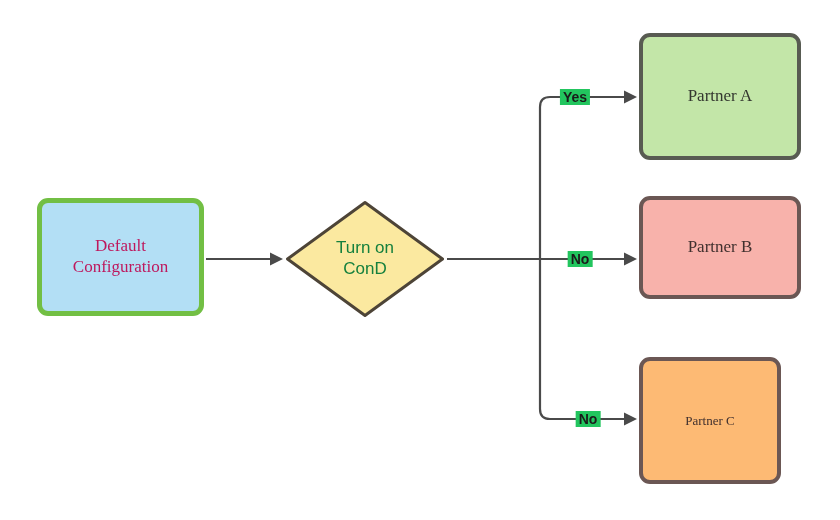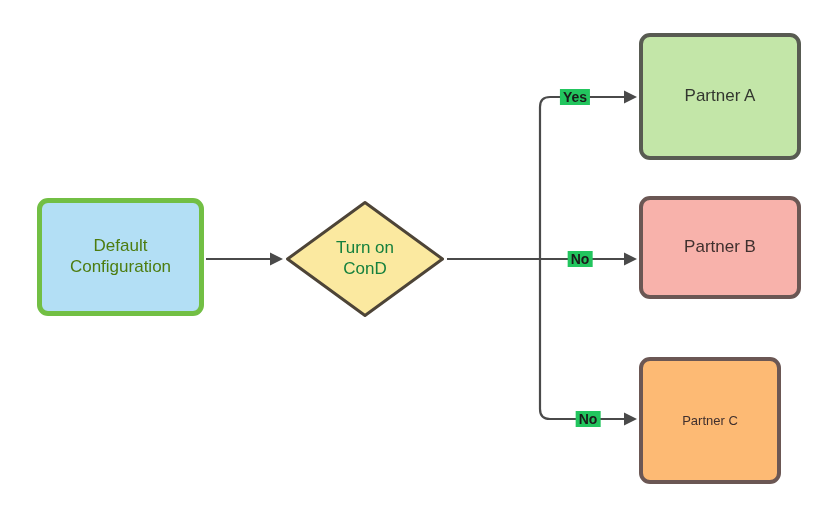--- a/index.html
+++ b/index.html
@@ -26,20 +26,21 @@
     height: 520px;
   }
   .node {
     position: absolute;
     box-sizing: border-box;
     display: flex;
     align-items: center;
     justify-content: center;
     text-align: center;
     line-height: 1.22;
+    font-family: Liberation Serif, serif;
   }
   .node.rect {
     border-style: solid;
     border-radius: 11px;
   }
   .node-label {
     display: block;
     white-space: pre-line;
     padding: 0 6px;
   }
@@ -83,21 +84,21 @@
       <path d="M 283 259 L 270 252.5 L 270 265.5 Z" fill="#4a4a4a"></path>
       <path d="M 447 259 L 540 259" fill="none" stroke="#4a4a4a" stroke-width="2.2" stroke-linecap="butt" stroke-linejoin="round"></path>
       <path d="M 540 259 L 540 107 Q 540 97 550 97 L 631 97" fill="none" stroke="#4a4a4a" stroke-width="2.2" stroke-linecap="butt" stroke-linejoin="round"></path>
       <path d="M 637 97 L 624 90.5 L 624 103.5 Z" fill="#4a4a4a"></path>
       <path d="M 540 259 L 631 259" fill="none" stroke="#4a4a4a" stroke-width="2.2" stroke-linecap="butt" stroke-linejoin="round"></path>
       <path d="M 637 259 L 624 252.5 L 624 265.5 Z" fill="#4a4a4a"></path>
       <path d="M 540 259 L 540 409 Q 540 419 550 419 L 631 419" fill="none" stroke="#4a4a4a" stroke-width="2.2" stroke-linecap="butt" stroke-linejoin="round"></path>
       <path d="M 637 419 L 624 412.5 L 624 425.5 Z" fill="#4a4a4a"></path>
     </svg>
 
-  <div class="node rect" id="node-default-configuration" style="left: 37px; top: 198px; width: 167px; height: 118px; background: rgb(179, 223, 245); border-color: rgb(114, 191, 68); border-width: 5px; color: #4d7c0f; font-size: 17px;">
+  <div class="node rect" id="node-default-configuration" style="left: 37px; top: 198px; width: 167px; height: 118px; background: rgb(179, 223, 245); border-color: rgb(114, 191, 68); border-width: 5px; color: #be185d; font-size: 17px;">
     <span class="node-label">Default
 Configuration</span>
   </div>
 
   <div class="diamond-wrap" id="node-turn-on-cond" style="left: 285px; top: 200px; width: 160px; height: 118px; color: #15803d; font-size: 17px;">
     <svg id="diamond-svg" xmlns="http://www.w3.org/2000/svg" width="160" height="118" viewBox="0 0 160 118">
         <path d="M 80 2.5 L 157.5 59 L 80 115.5 L 2.5 59 Z" fill="#fbe9a0" stroke="#4d4437" stroke-width="3" stroke-linejoin="round"></path>
       </svg>
     <div class="diamond-label">Turn on
 ConD</div>

